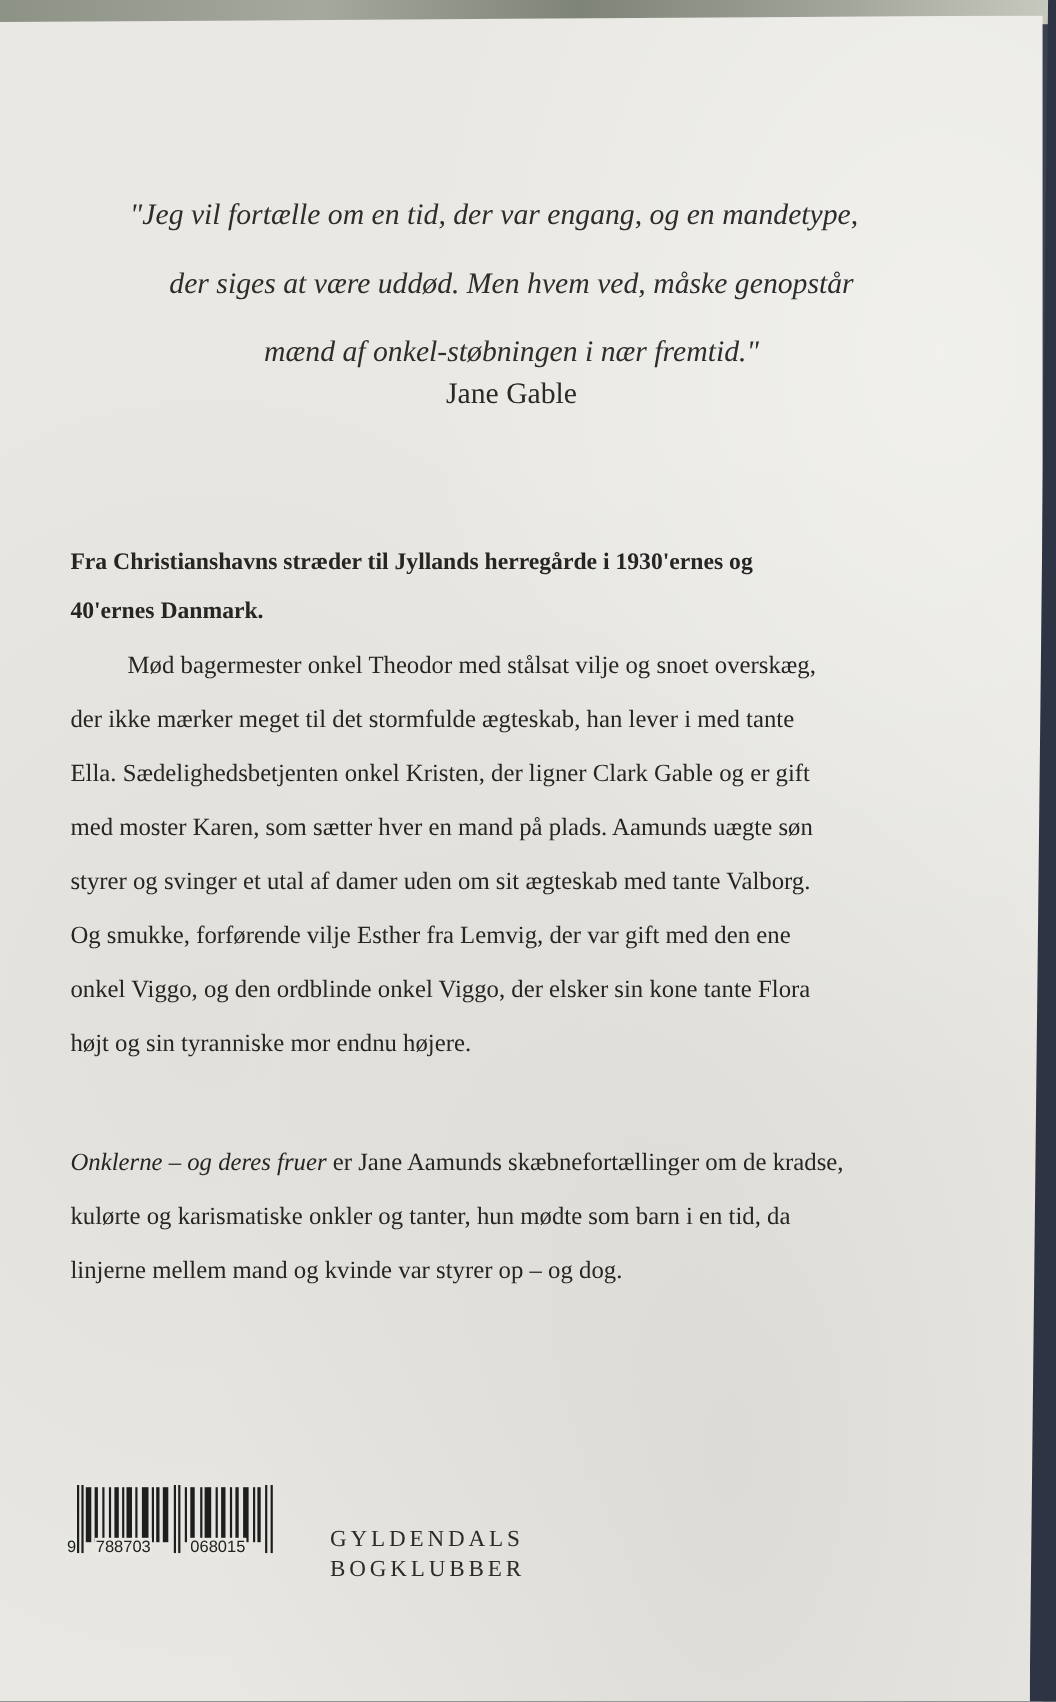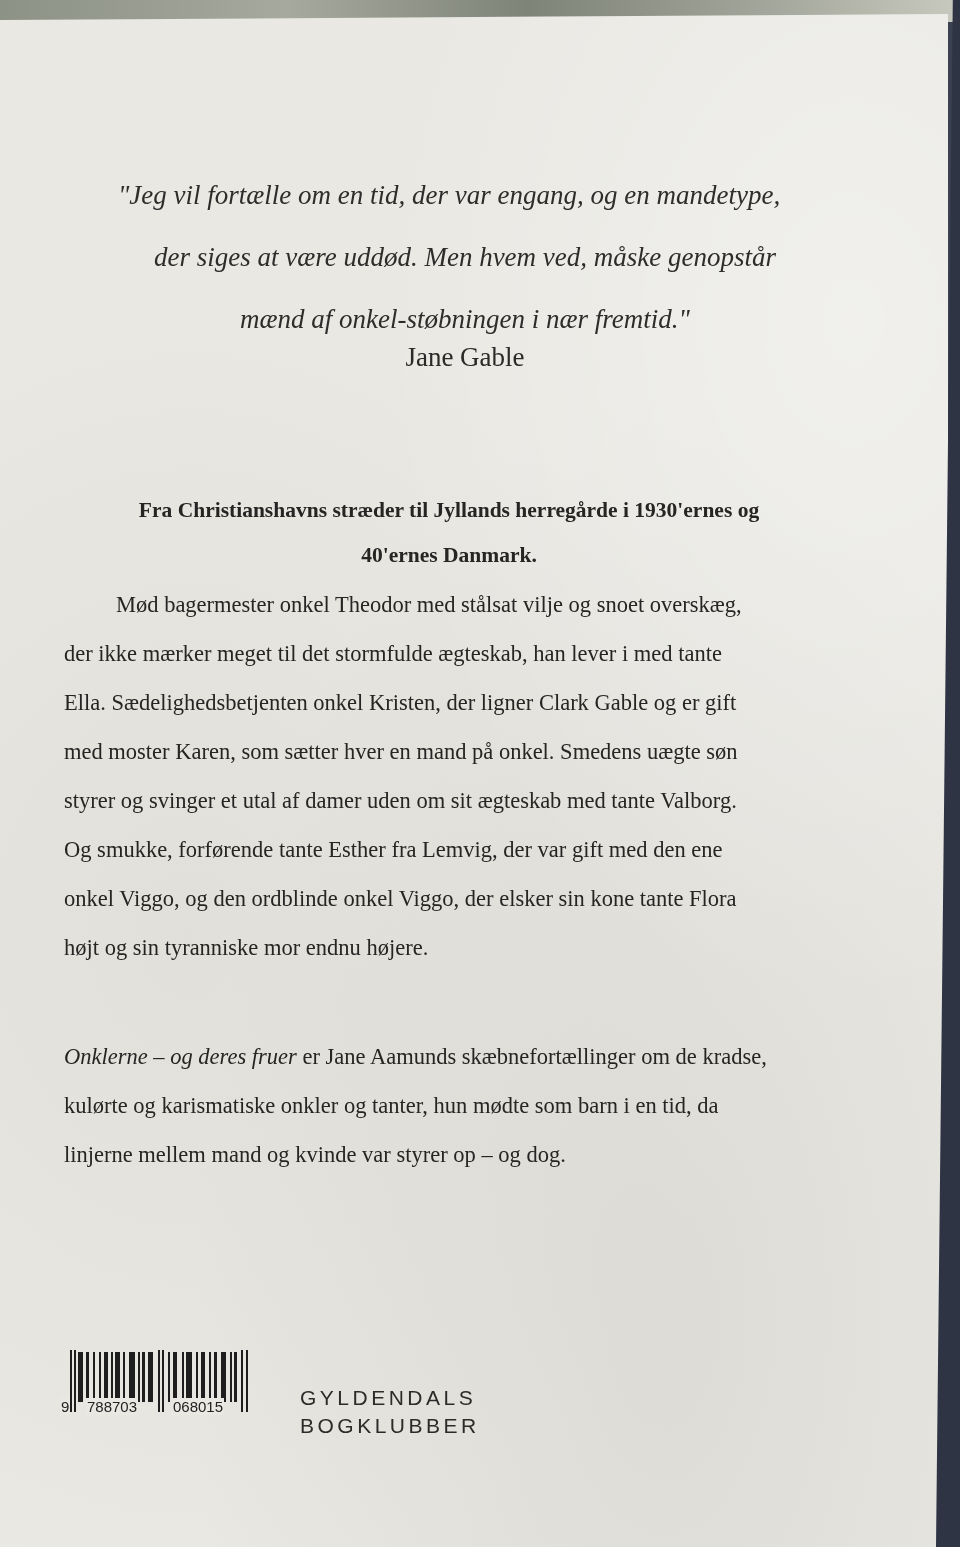--- a/index.html
+++ b/index.html
@@ -41,37 +41,37 @@
     position:absolute; left:0; width:930px; top:328px; text-align:center;
     font-family:"Liberation Serif","DejaVu Serif",serif;
     font-size:27px; color:#2b2a28;
   }
   .body-text {
     position:absolute; left:64px; width:770px;
     font-family:"Liberation Serif","DejaVu Serif",serif;
     color:#262523; font-size:22.5px; line-height:49px;
   }
   .line { display:block; white-space:nowrap; }
-  .headline { top:474px; font-weight:bold; font-size:21.5px; line-height:45px;text-align:center; }
+  .headline { top:474px; font-weight:bold; font-size:21.5px; line-height:45px; }
   .para1 { top:566px; }
   .para2 { top:1018px; }
   .indent { padding-left:52px; }
   .ital { font-style:italic;margin-top:48px; }
   .barcode {
     position:absolute; left:66px; top:1336px; width:196px; height:68px;
   }
   .barcode svg { display:block; }
   .bc-digits {
     position:absolute; left:-6px; top:48px; width:210px; height:20px;
     font-family:"Liberation Sans","DejaVu Sans",sans-serif; font-size:15px; color:#222;
   }
   .bc-digits span { position:absolute; background:#e9e8e3; padding:0 1px; }
   .publisher {
     position:absolute; left:300px; top:1370px;
-    font-family:Liberation Sans, sans-serif;
+    font-family:Liberation Serif, serif;
     font-size:21px; letter-spacing:3.5px; color:#2c2b29; line-height:28px;
   }
   .publisher span { display:block; }
 </style>
 </head>
 <body>
 
 <div class="top-strip"></div>
 <div class="page">
   <div class="pattern"></div>
@@ -85,23 +85,23 @@
 
   <div class="body-text headline">
     <span class="line">Fra Christianshavns stræder til Jyllands herregårde i 1930'ernes og</span>
     <span class="line">40'ernes Danmark.</span>
   </div>
 
   <div class="body-text para1">
     <span class="line indent">Mød bagermester onkel Theodor med stålsat vilje og snoet overskæg,</span>
     <span class="line">der ikke mærker meget til det stormfulde ægteskab, han lever i med tante</span>
     <span class="line">Ella. Sædelighedsbetjenten onkel Kristen, der ligner Clark Gable og er gift</span>
-    <span class="line">med moster Karen, som sætter hver en mand på onkel. Smedens uægte søn</span>
+    <span class="line">med moster Karen, som sætter hver en mand på plads. Aamunds uægte søn</span>
     <span class="line">styrer og svinger et utal af damer uden om sit ægteskab med tante Valborg.</span>
-    <span class="line">Og smukke, forførende tante Esther fra Lemvig, der var gift med den ene</span>
+    <span class="line">Og smukke, forførende vilje Esther fra Lemvig, der var gift med den ene</span>
     <span class="line">onkel Viggo, og den ordblinde onkel Viggo, der elsker sin kone tante Flora</span>
     <span class="line">højt og sin tyranniske mor endnu højere.</span>
   </div>
 
   <div class="body-text para2">
     <span class="line"><span class="ital">Onklerne – og deres fruer</span><span> er Jane Aamunds skæbnefortællinger om de kradse,</span></span>
     <span class="line">kulørte og karismatiske onkler og tanter, hun mødte som barn i en tid, da</span>
     <span class="line">linjerne mellem mand og kvinde var styrer op – og dog.</span>
   </div>
 

